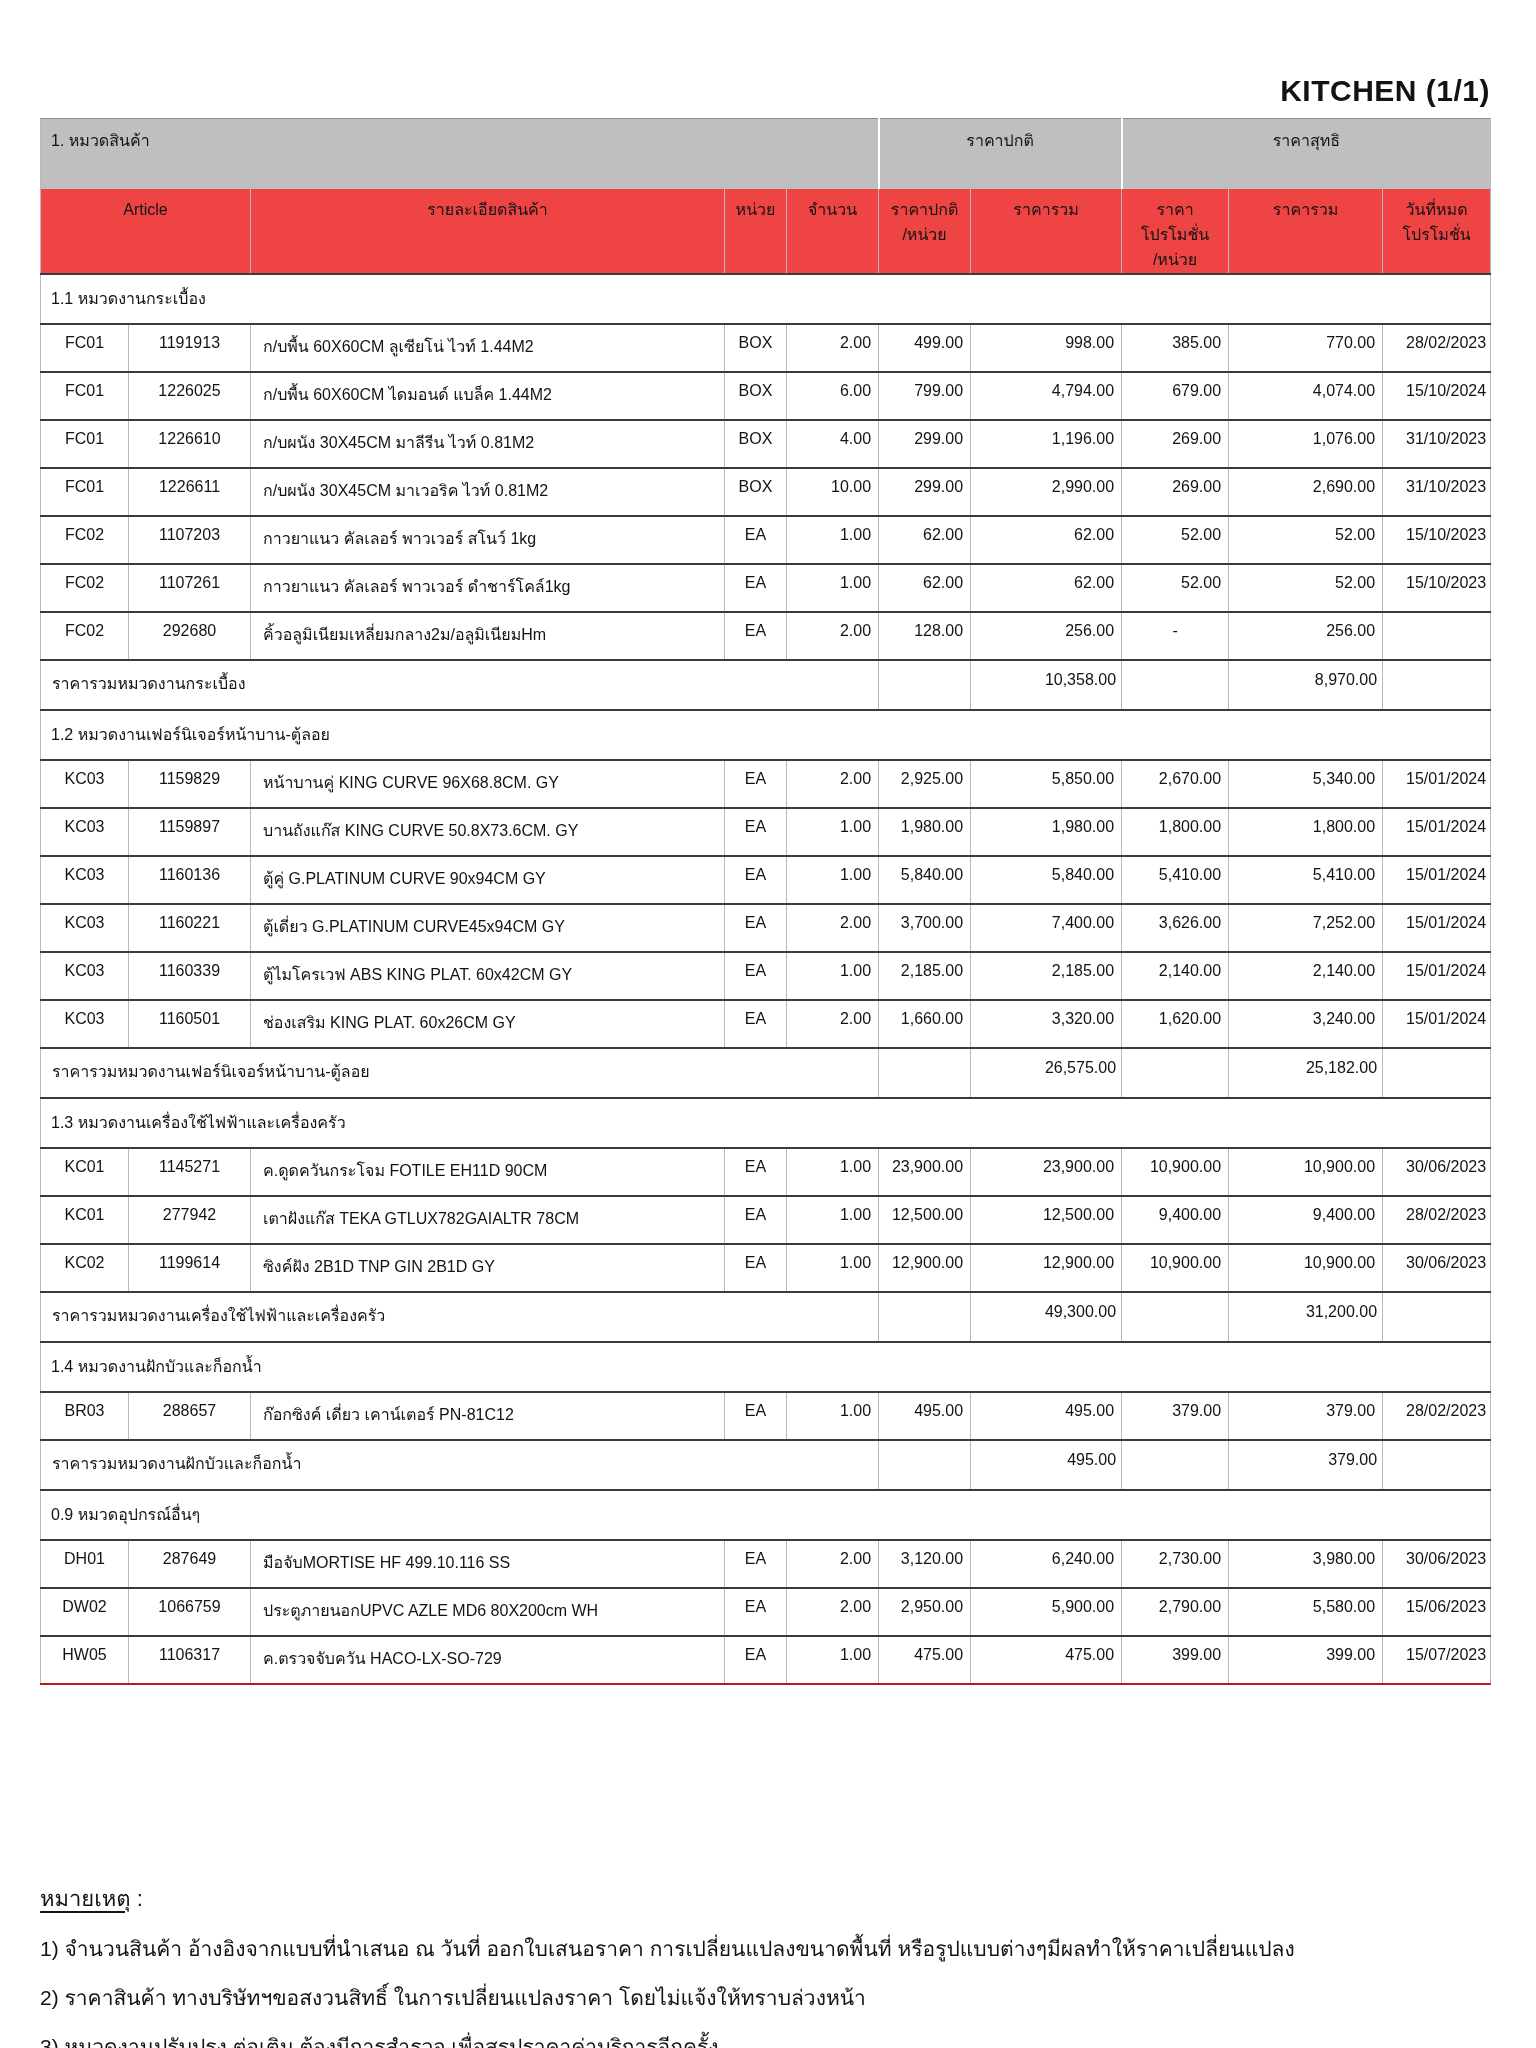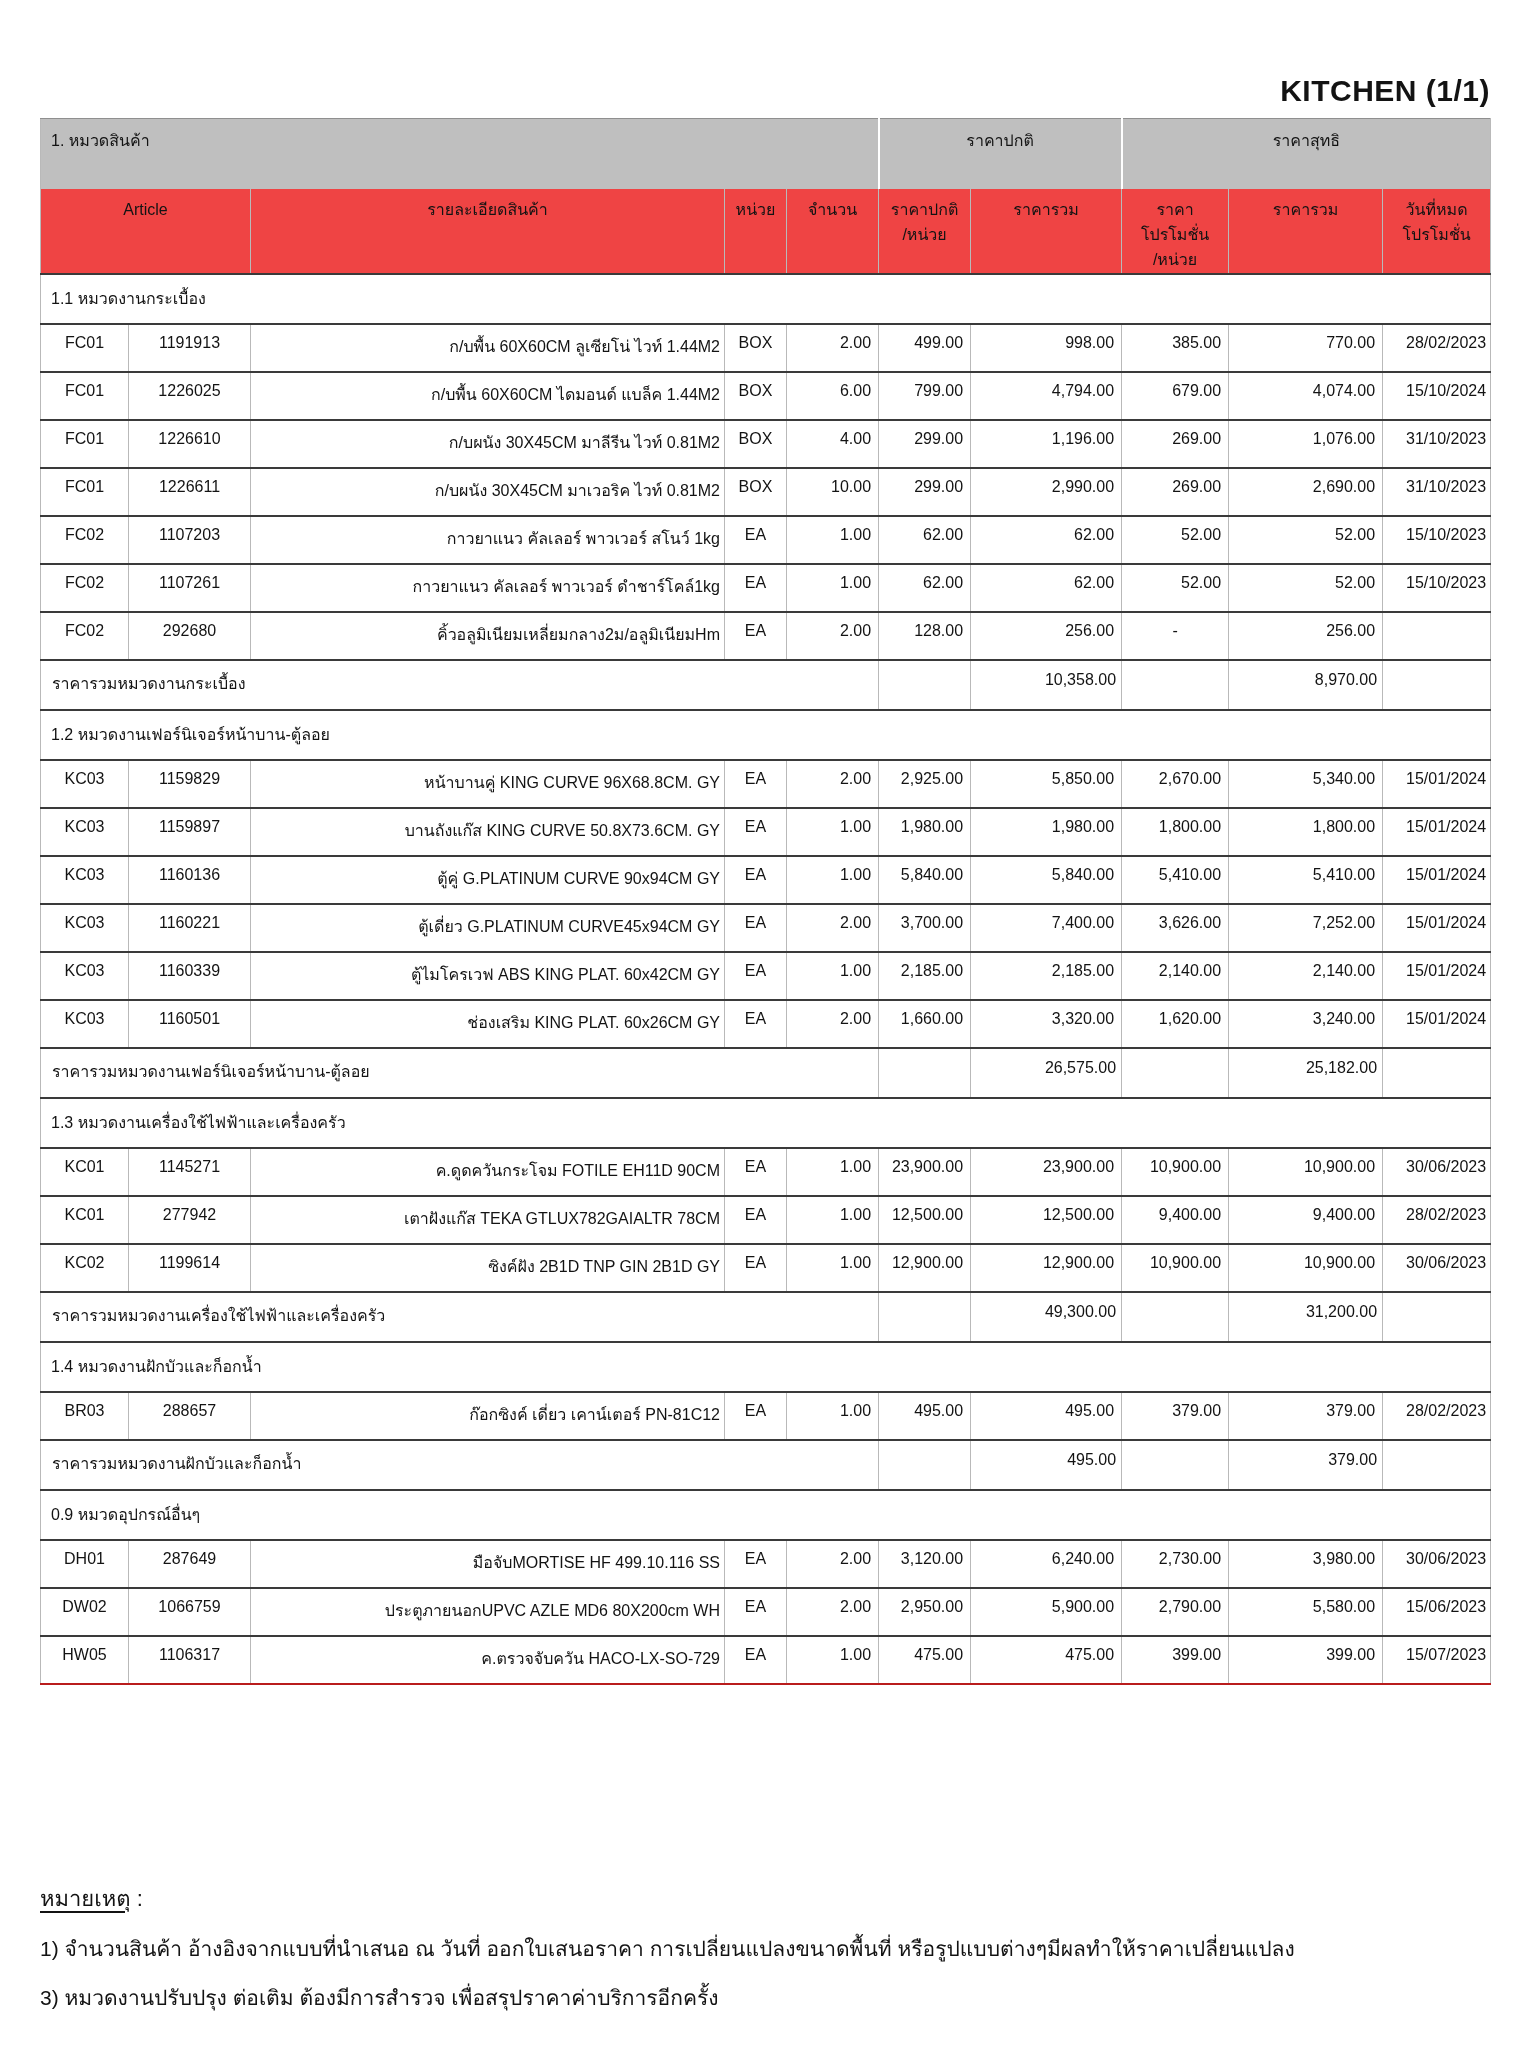--- a/index.html
+++ b/index.html
@@ -35,21 +35,21 @@
   
   tbody td {
     font-size:16px; border-right:1px solid #b9b9b9; border-top:2px solid #3a3a3a;
     vertical-align:top; white-space:nowrap;
   }
   tbody td:first-child { border-left:1px solid #b9b9b9; }
   tbody tr:last-child td { border-bottom:2px solid #b91c1c; }
   td.section-cell { height:50px; padding:11px 0 0 10px; text-align:left; }
   tr.data-row td { height:48px; padding-top:9px; }
   td.ctr  { text-align:center; }
-  td.lft  { text-align:right; padding-left:24px; padding-right:4px; }
+  td.lft  { text-align:left; padding-left:12px; padding-right:4px; }
   td.num  { text-align:right; padding-right:7px; }
   td.dash { text-align:center; }
   td.date { text-align:right; padding-right:4px; }
   td.subtotal-label { height:50px; padding:10px 0 0 11px; text-align:left; }
   td.subtotal-val   { height:50px; padding:10px 5px 0 0; text-align:right; }
   
   .notes { margin:196px 0 0 40px; width:1480px; }
   .notes-heading { font-size:22px; margin-bottom:16px; }
   .notes-heading .u { text-decoration:underline; text-underline-offset:5px; }
   .note-line { font-size:21px; margin-bottom:16px; white-space:nowrap; }
@@ -384,17 +384,18 @@
           <td class="num">399.00</td>
           <td class="date">15/07/2023</td>
         </tr>
       </tbody>
   </table>
 
   <div class="notes">
     <div class="notes-heading"><span class="u">หมายเหตุ</span><span> :</span></div>
     <div id="notes-list">
         <div class="note-line">1) จำนวนสินค้า อ้างอิงจากแบบที่นำเสนอ ณ วันที่ ออกใบเสนอราคา การเปลี่ยนแปลงขนาดพื้นที่ หรือรูปแบบต่างๆมีผลทำให้ราคาเปลี่ยนแปลง</div>
+        <div class="note-line">2) ราคาสินค้า ทางบริษัทฯขอสงวนสิทธิ์ ในการเปลี่ยนแปลงราคา โดยไม่แจ้งให้ทราบล่วงหน้า</div>
         <div class="note-line">3) หมวดงานปรับปรุง ต่อเติม ต้องมีการสำรวจ เพื่อสรุปราคาค่าบริการอีกครั้ง</div>
       </div>
   </div>
 
 </div>
 
 </body></html>

